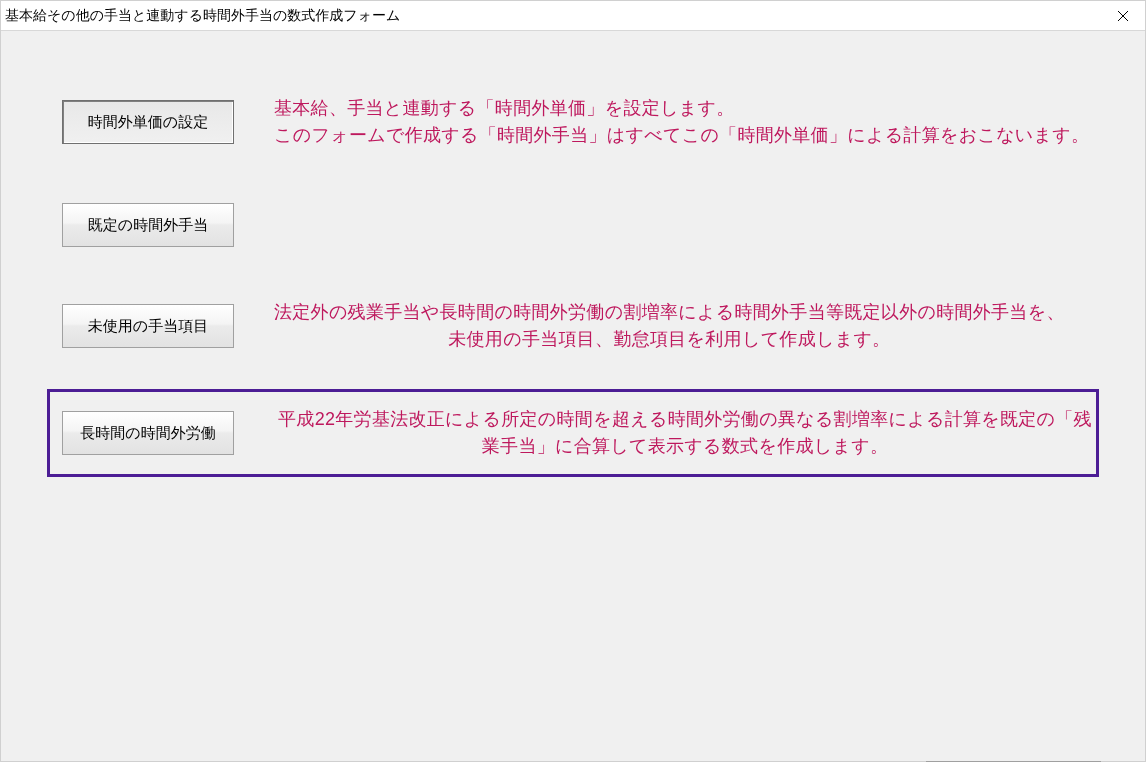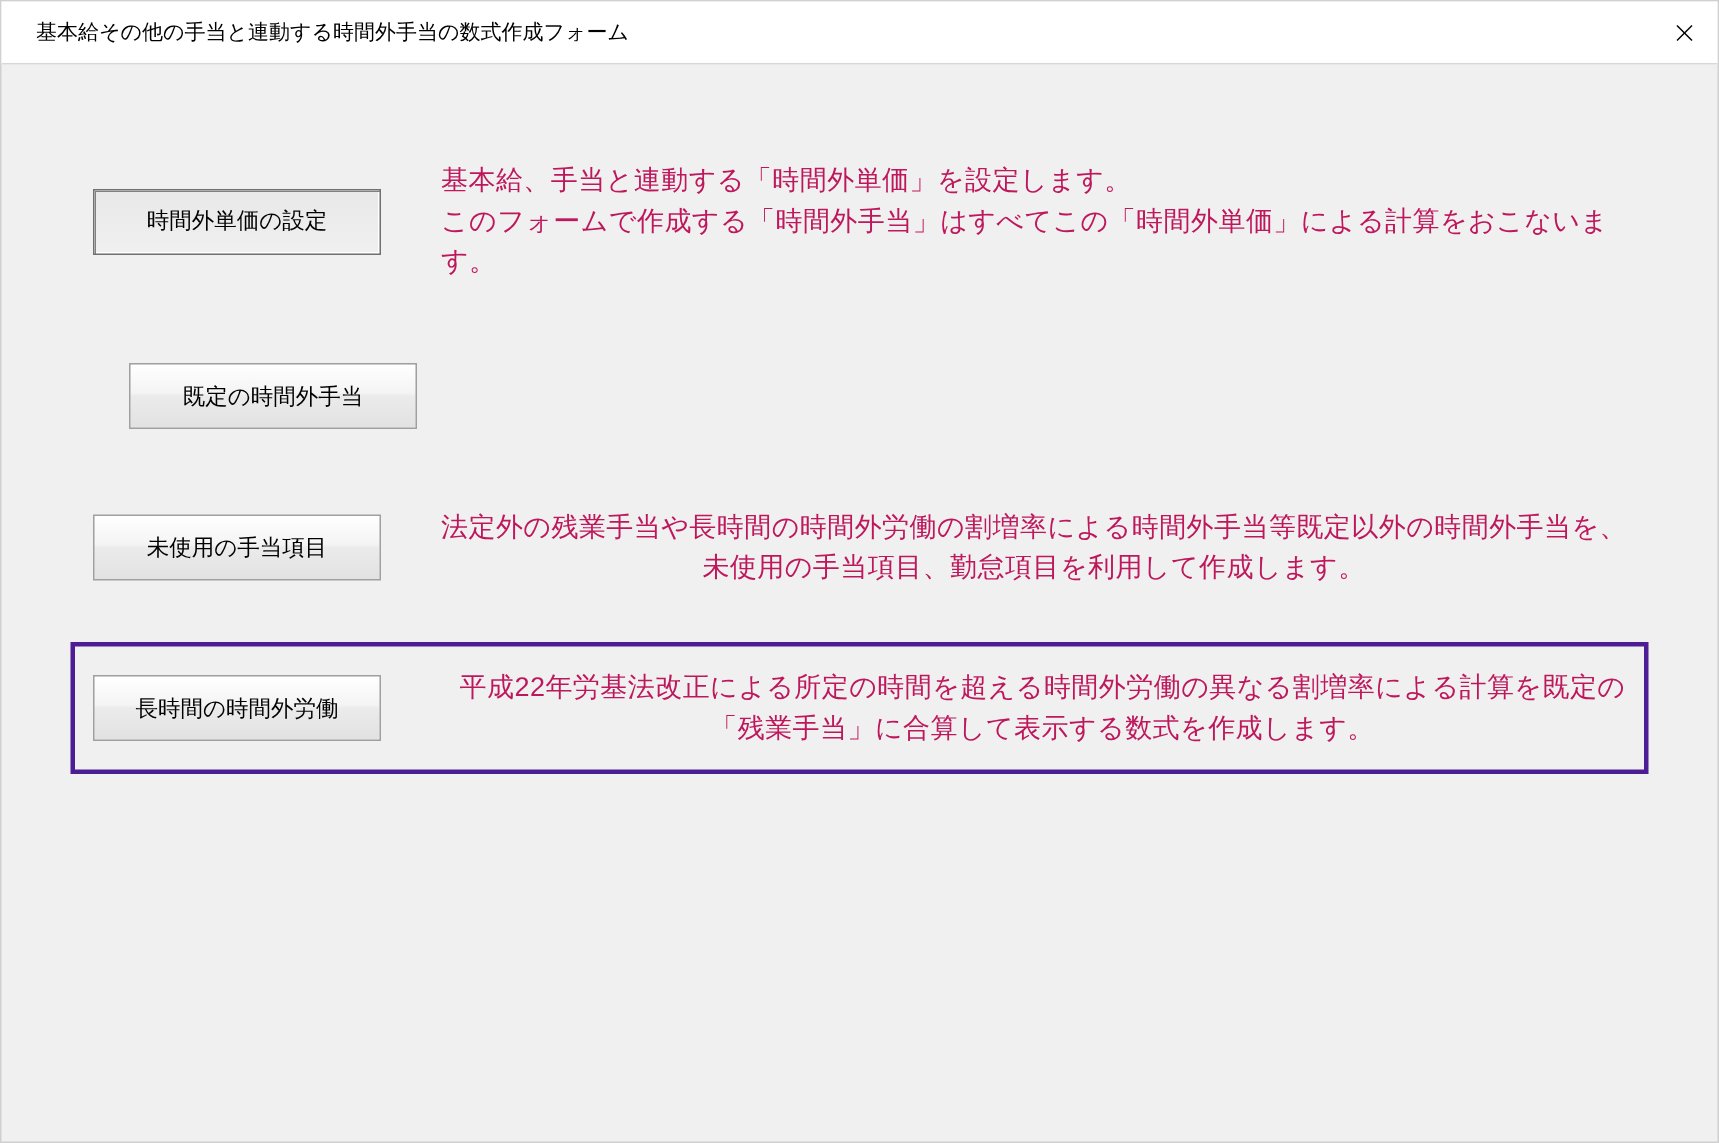--- a/index.html
+++ b/index.html
@@ -15,27 +15,27 @@
       height: 762px;
       overflow: hidden;
     }
     .window {
       width: 100%;
       height: 100%;
       background: #f0f0f0;
       border: 1px solid #d0d0d0;
     }
     .titlebar {
-      height: 42px;
+      height: 30px;
       background: #ffffff;
       border-bottom: 1px solid #d8d8d8;
       display: flex;
       align-items: center;
       justify-content: space-between;
-      padding-left: 23px;
+      padding-left: 4px;
     }
     .titlebar-title {
       font-size: 14px;
       color: #000;
     }
     .close-btn {
       width: 45px;
       height: 30px;
       display: flex;
       align-items: center;
@@ -55,37 +55,36 @@
       display: flex;
       align-items: center;
       padding-left: 61px;
       padding-right: 40px;
     }
     .row1 {
       margin-top: 64px;
     }
     .row2 {
       margin-top: 54px;
-      margin-left: 24px;
     }
     .row3 {
       margin-top: 52px;
     }
     .highlight-box {
       border: 3px solid #4c1d95;
       margin: 36px 46px 0 46px;
       padding: 14px 0 14px 12px;
       display: flex;
       align-items: center;
     }
     .highlight-box .btn {
       margin-left: 0;
     }
     .btn {
-      width: 192px;
+      width: 172px;
       height: 44px;
       background: linear-gradient(to bottom, #ffffff, #f4f4f4 45%, #ebebeb 50%, #e2e2e2);
       border: 1px solid #a0a0a0;
       cursor: pointer;
       display: flex;
       align-items: center;
       justify-content: center;
       font-size: 15px;
       color: #000;
       font-family: inherit;

